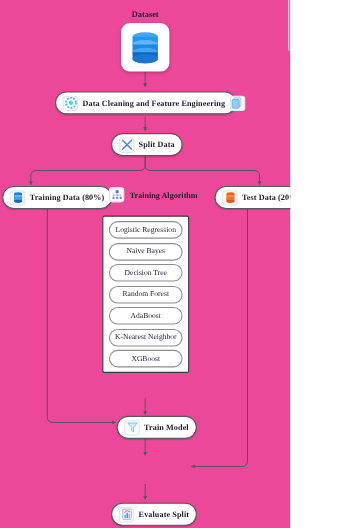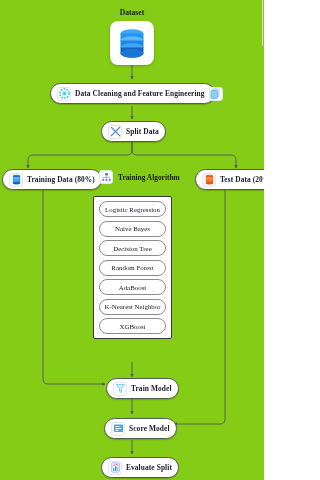--- a/index.html
+++ b/index.html
@@ -6,21 +6,21 @@
   html, body {
     margin: 0; padding: 0;
     width: 264px; height: 480px;
     background: #ffffff;
     font-family: "Liberation Serif", serif;
     overflow: hidden;
   }
   #canvas {
     position: relative;
     width: 264px; height: 480px;
-    background: #84cc16;
+    background: #ec4899;
   }
   svg.edges {
     position: absolute; left: 0; top: 0;
     width: 264px; height: 480px;
     pointer-events: none;
   }
 
   
   .pill {
     position: absolute;
@@ -248,31 +248,20 @@
 
   <div class="pill" style="left:106px; top:378px;">
     <span class="icon">
       <svg width="11" height="11" viewBox="0 0 11 11">
         <path d="M1.3,1.6 L9.7,1.6 L6.4,5.6 L6.4,9.6 L4.6,8.4 L4.6,5.6 Z" fill="#d6f0fc" stroke="#64c4ef" stroke-width="0.8" stroke-linejoin="round"></path>
       </svg>
     </span>
     <span class="label">Train Model</span>
   </div>
 
-  <div class="pill" style="left:104px; top:418px;">
-    <span class="icon">
-      <svg width="11" height="11" viewBox="0 0 11 11">
-        <rect x="0.9" y="1.6" width="9.2" height="7.4" rx="1.1" fill="#4aa8e0"></rect>
-        <rect x="2.2" y="3.2" width="4.4" height="0.9" rx="0.4" fill="#ffffff"></rect>
-        <rect x="2.2" y="5.0" width="6.0" height="0.9" rx="0.4" fill="#ffffff"></rect>
-        <rect x="2.2" y="6.8" width="3.2" height="0.9" rx="0.4" fill="#ffffff"></rect>
-      </svg>
-    </span>
-    <span class="label">Score Model</span>
-  </div>
 
   <div class="pill" style="left:101px; top:457px;">
     <span class="icon">
       <svg width="11" height="11" viewBox="0 0 11 11">
         <rect x="1.6" y="0.8" width="7.8" height="9.4" rx="1" fill="#e8f0fb" stroke="#8fb4dc" stroke-width="0.7"></rect>
         <rect x="3.1" y="6.0" width="1.3" height="3.0" fill="#6fa8dc"></rect>
         <rect x="5.0" y="4.2" width="1.3" height="4.8" fill="#4a86e8"></rect>
         <rect x="6.9" y="5.2" width="1.3" height="3.8" fill="#9ac0e8"></rect>
         <path d="M3.1,4.0 L5.6,2.2 L8.2,3.4" stroke="#c94a6b" stroke-width="0.7" fill="none"></path>
       </svg>

